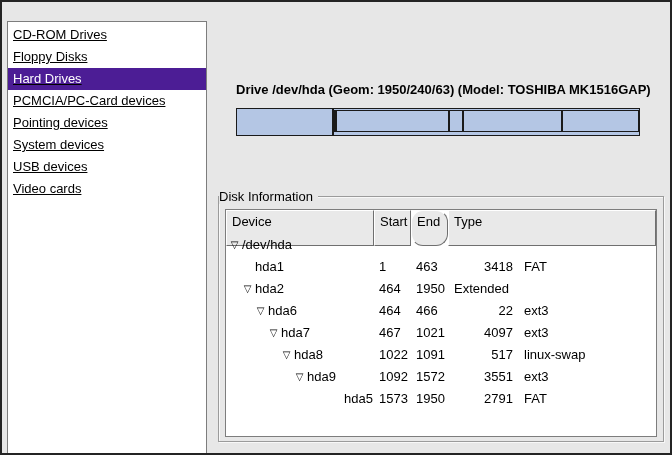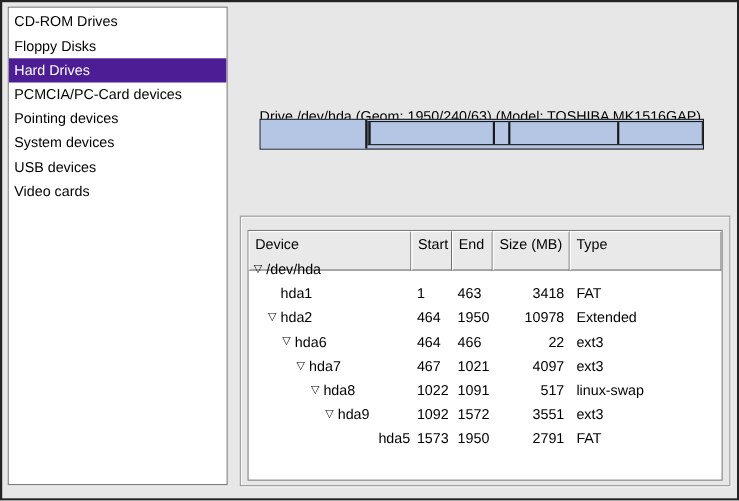--- a/index.html
+++ b/index.html
@@ -4,31 +4,31 @@
 <style>
   html,body { margin:0; padding:0; background:#bfbfbf; }
   .screen {
     position:relative; width:672px; height:455px; box-sizing:border-box;
     background:#e7e7e7; border:2px solid #242424;
     font-family:"Liberation Sans", sans-serif; font-size:13px; color:#000;
     overflow:hidden;
   }
   
   .sidebar {
-    position:absolute; left:5px; top:4px; width:200px; height:435px;
+    position:absolute; left:5px; top:19px; width:200px; height:435px;
     background:#ffffff; border:1px solid #7d7d7d; box-sizing:border-box;
-    padding-top:2px; overflow:hidden;
+    padding-top:2px; overflow:hidden;text-decoration:underline;
   }
   .side-item {
     height:22px; line-height:22px; padding-left:5px; white-space:nowrap;
     cursor:default;
   }
   .side-item.selected { background:#4c1d95; color:#ffffff; }
   
-  .drive-label { position:absolute; left:234px; top:96px; width:420px; white-space:nowrap; }
+  .drive-label { position:absolute; left:234px; top:80px; width:420px; white-space:nowrap;font-weight:bold; }
   .disk-bar {
     position:absolute; left:234px; top:106px; width:404px; height:28px;
     box-sizing:border-box; border:1px solid #1a1a1a; background:#b4c6e4;
   }
   .seg-primary {
     position:absolute; left:0; top:0; bottom:0; width:95px;
     border-right:2px solid #1a1a1a; background:#b4c6e4;
   }
   .seg-extended {
     position:absolute; left:97px; right:0; top:1px; bottom:3px;
@@ -52,21 +52,21 @@
     overflow:hidden;
   }
   .thead { display:flex; height:24px; }
   .th {
     box-sizing:border-box; height:36px; line-height:22px;
     background:#e9e9e9; border:1px solid; border-color:#ffffff #6f6f6f #6f6f6f #ffffff;
     padding-left:5px; white-space:nowrap; overflow:hidden; cursor:default;
   }
   .c-device { width:148px; }
   .c-start  { width:37px; }
-  .c-end    { width:37px; }
+  .c-end    { width:37px;border-radius:12px; }
   .c-size   { width:70px; }
   .c-type   { flex:1; }
   .trow { display:flex; height:22px; line-height:22px; white-space:nowrap; }
   .td { box-sizing:border-box; overflow:hidden; }
   .td.num  { padding-left:5px; }
   .td.size { text-align:right; padding-right:5px; }
   .td.type { padding-left:6px; }
   .dev-cell { display:flex; align-items:center; }
   .expander {
     display:inline-block; width:13px; text-align:center; font-size:10px;
@@ -96,27 +96,27 @@
     <div class="seg-primary"></div>
     <div class="seg-extended">
       <div class="log-div" style="left:0px"></div>
       <div class="log-div" style="left:113px"></div>
       <div class="log-div" style="left:127px"></div>
       <div class="log-div" style="left:226px"></div>
     </div>
   </div>
 
   <div class="frame">
+    <div class="frame-label">Disk Information</div>
 
     <div class="dtable">
       <div class="thead">
         <div class="th c-device">Device</div>
         <div class="th c-start">Start</div>
         <div class="th c-end">End</div>
-        <div class="th c-size">Size (MB)</div>
         <div class="th c-type">Type</div>
       </div>
 
       <div class="trow">
         <div class="td c-device dev-cell" style="padding-left:2px">
           <span class="expander">▽</span>
           <span class="dev-name">/dev/hda</span>
         </div>
         <div class="td c-start num"></div>
         <div class="td c-end num"></div>
@@ -135,21 +135,20 @@
         <div class="td c-type type">FAT</div>
       </div>
 
       <div class="trow">
         <div class="td c-device dev-cell" style="padding-left:15px">
           <span class="expander">▽</span>
           <span class="dev-name">hda2</span>
         </div>
         <div class="td c-start num">464</div>
         <div class="td c-end num">1950</div>
-        <div class="td c-size size">10978</div>
         <div class="td c-type type">Extended</div>
       </div>
 
       <div class="trow">
         <div class="td c-device dev-cell" style="padding-left:28px">
           <span class="expander">▽</span>
           <span class="dev-name">hda6</span>
         </div>
         <div class="td c-start num">464</div>
         <div class="td c-end num">466</div>

